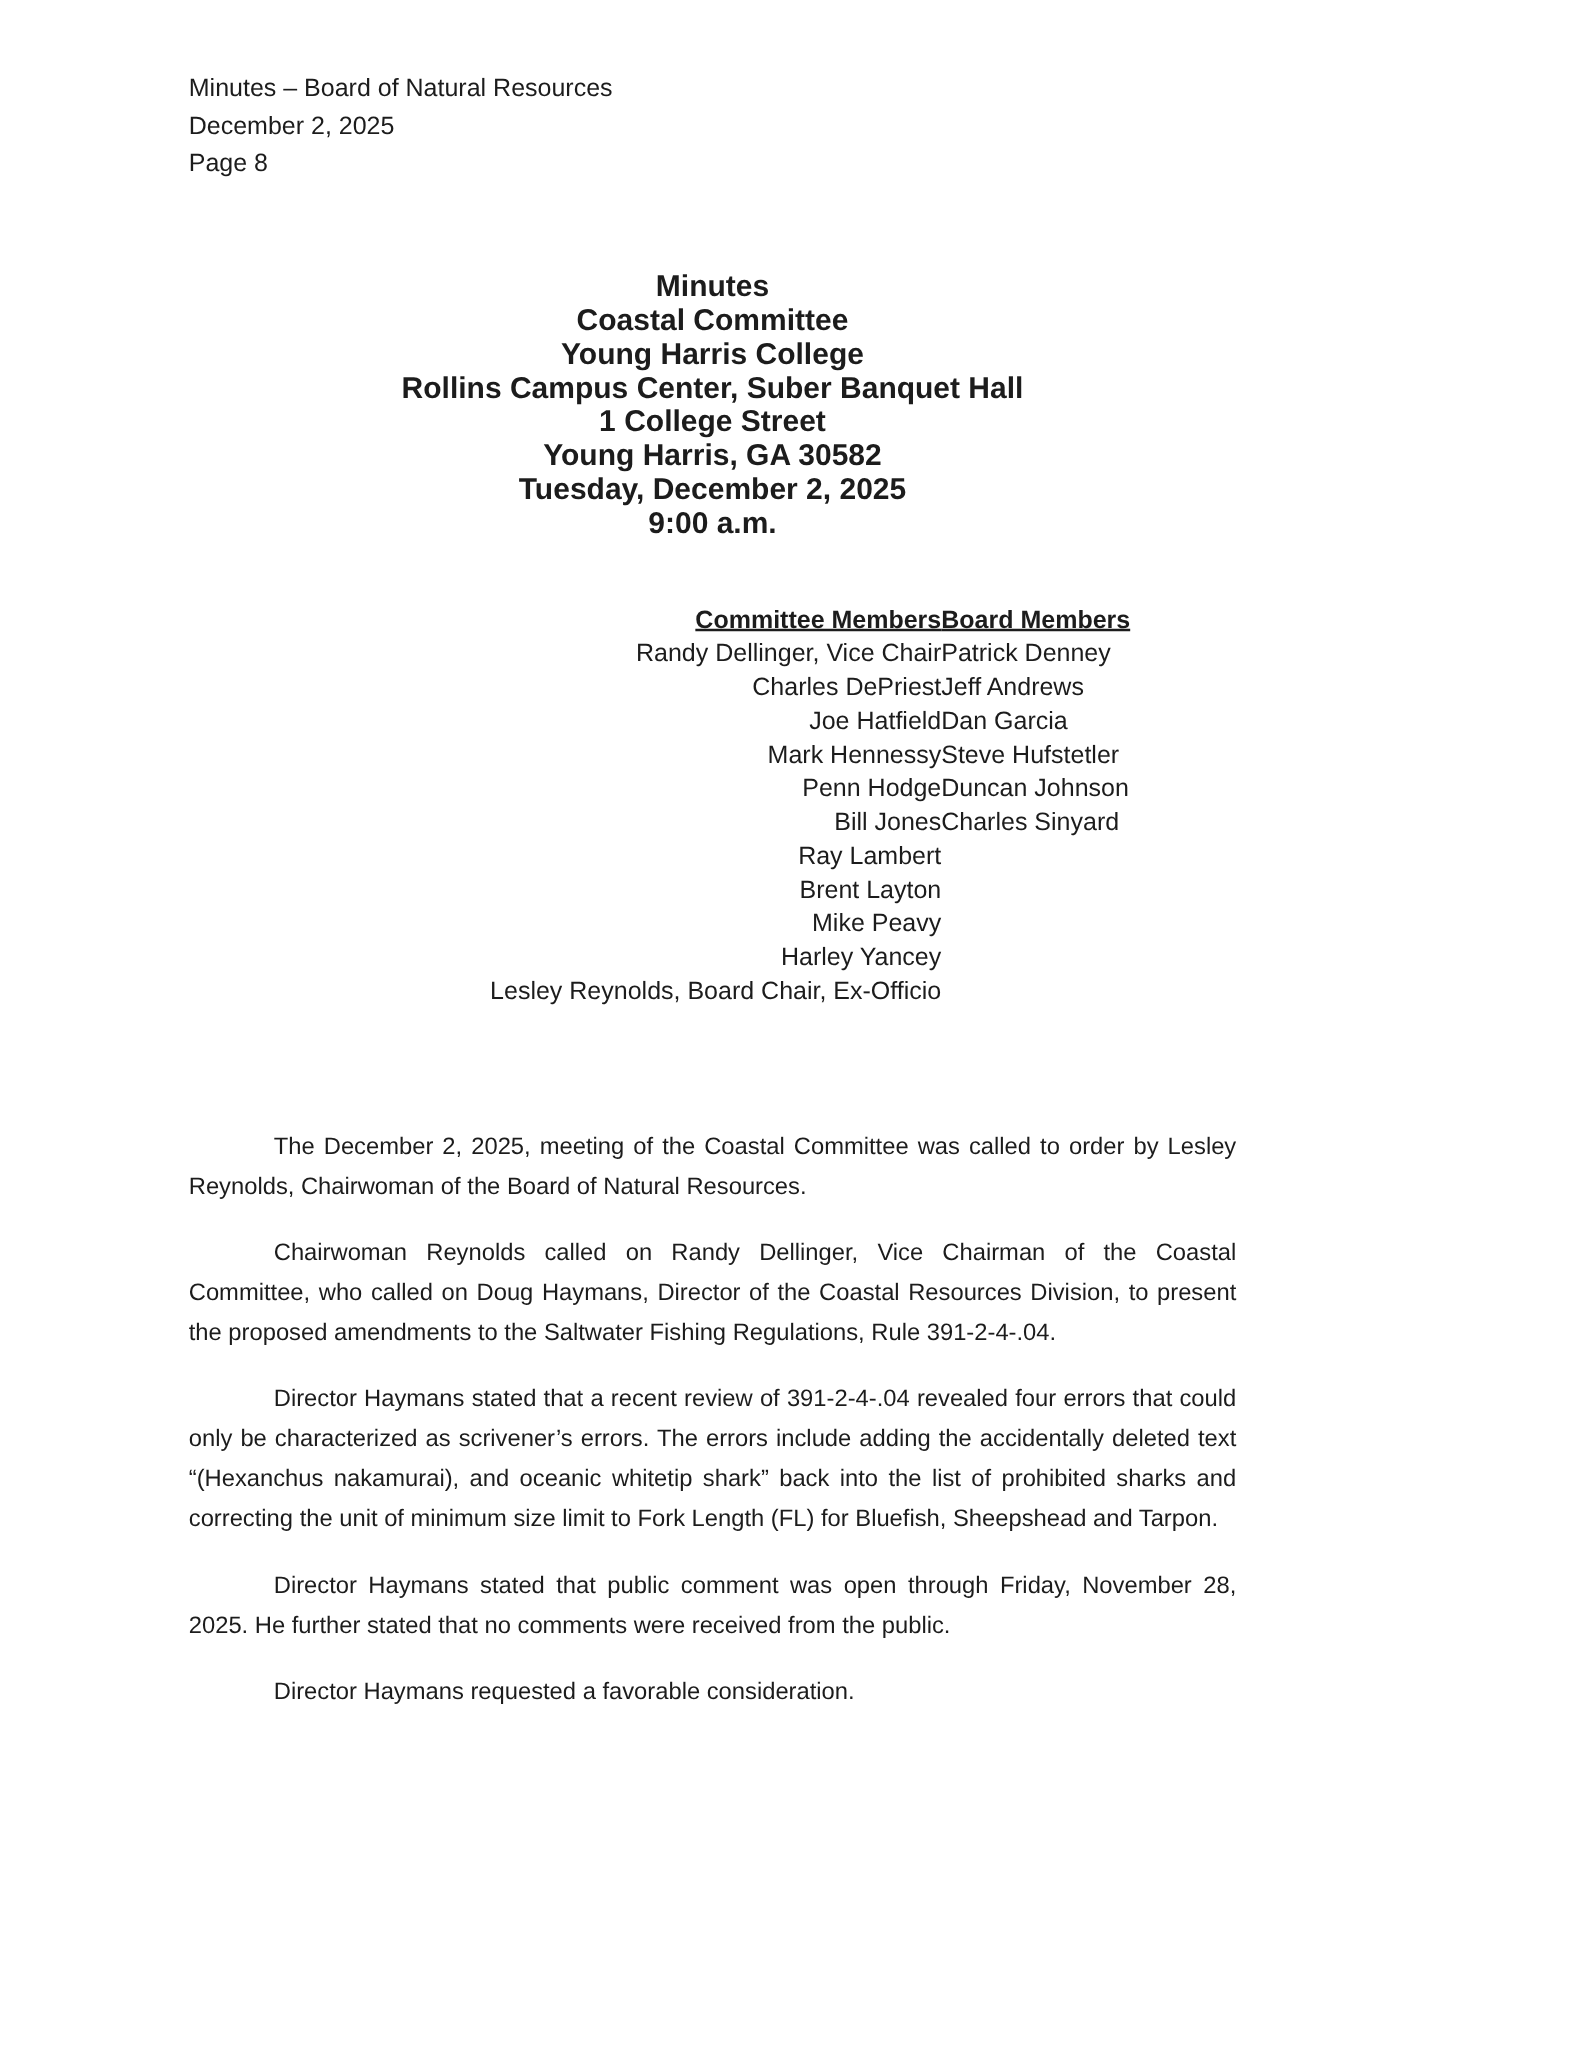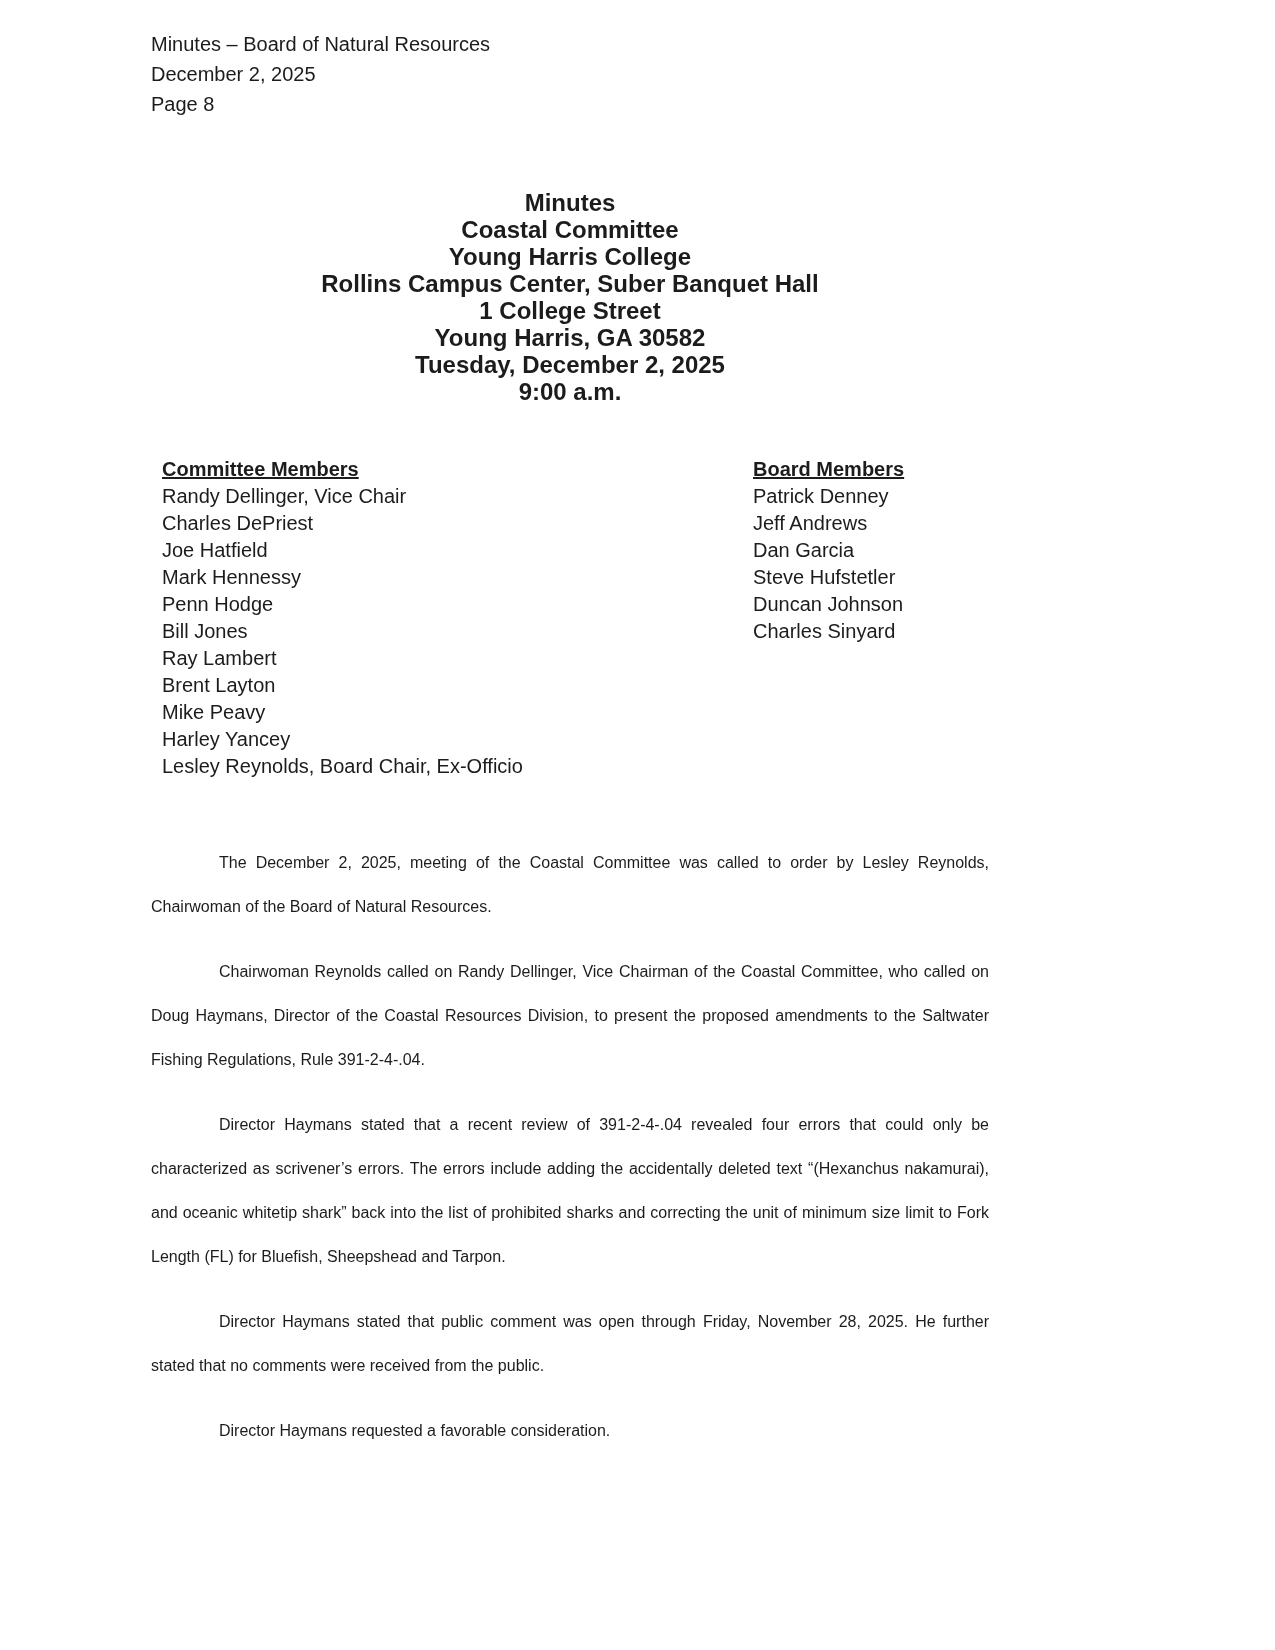--- a/index.html
+++ b/index.html
@@ -9,21 +9,21 @@
   * { margin: 0; padding: 0; box-sizing: border-box; }
   html, body { background: #ffffff; }
   body {
     font-family: "Liberation Sans", "DejaVu Sans", sans-serif;
     color: var(--text);
   }
   .page {
     width: 1136px;
     height: 1650px;
     background: var(--page-bg);
-    padding: 29px 147px 0 151px;
+    padding: 56px 147px 0 151px;
     overflow: hidden;
   }
 
   
   .page-header {
     font-size: 20px;
     line-height: 30px;
   }
 
   
@@ -40,34 +40,35 @@
   
   .members {
     margin-top: 51px;
     display: flex;
     font-size: 20px;
     line-height: 27px;
   }
   .members .col-committee {
     width: 602px;
     padding-left: 11px;
+    text-align: right;
   }
   .members .col-board {
     flex: 1;
   }
   .col-heading {
     font-weight: 700;
     text-decoration: underline;
   }
 
   
   .body-text {
-    margin-top: 61px;
-    font-size: 16px;
-    line-height: 44px;
+    margin-top: 95px;
+    font-size: 19px;
+    line-height: 32px;
   }
   .body-paragraph {
     text-align: justify;
     text-indent: 68px;
     margin-bottom: 21px;
   }
 </style>
 </head>
 <body>
 

